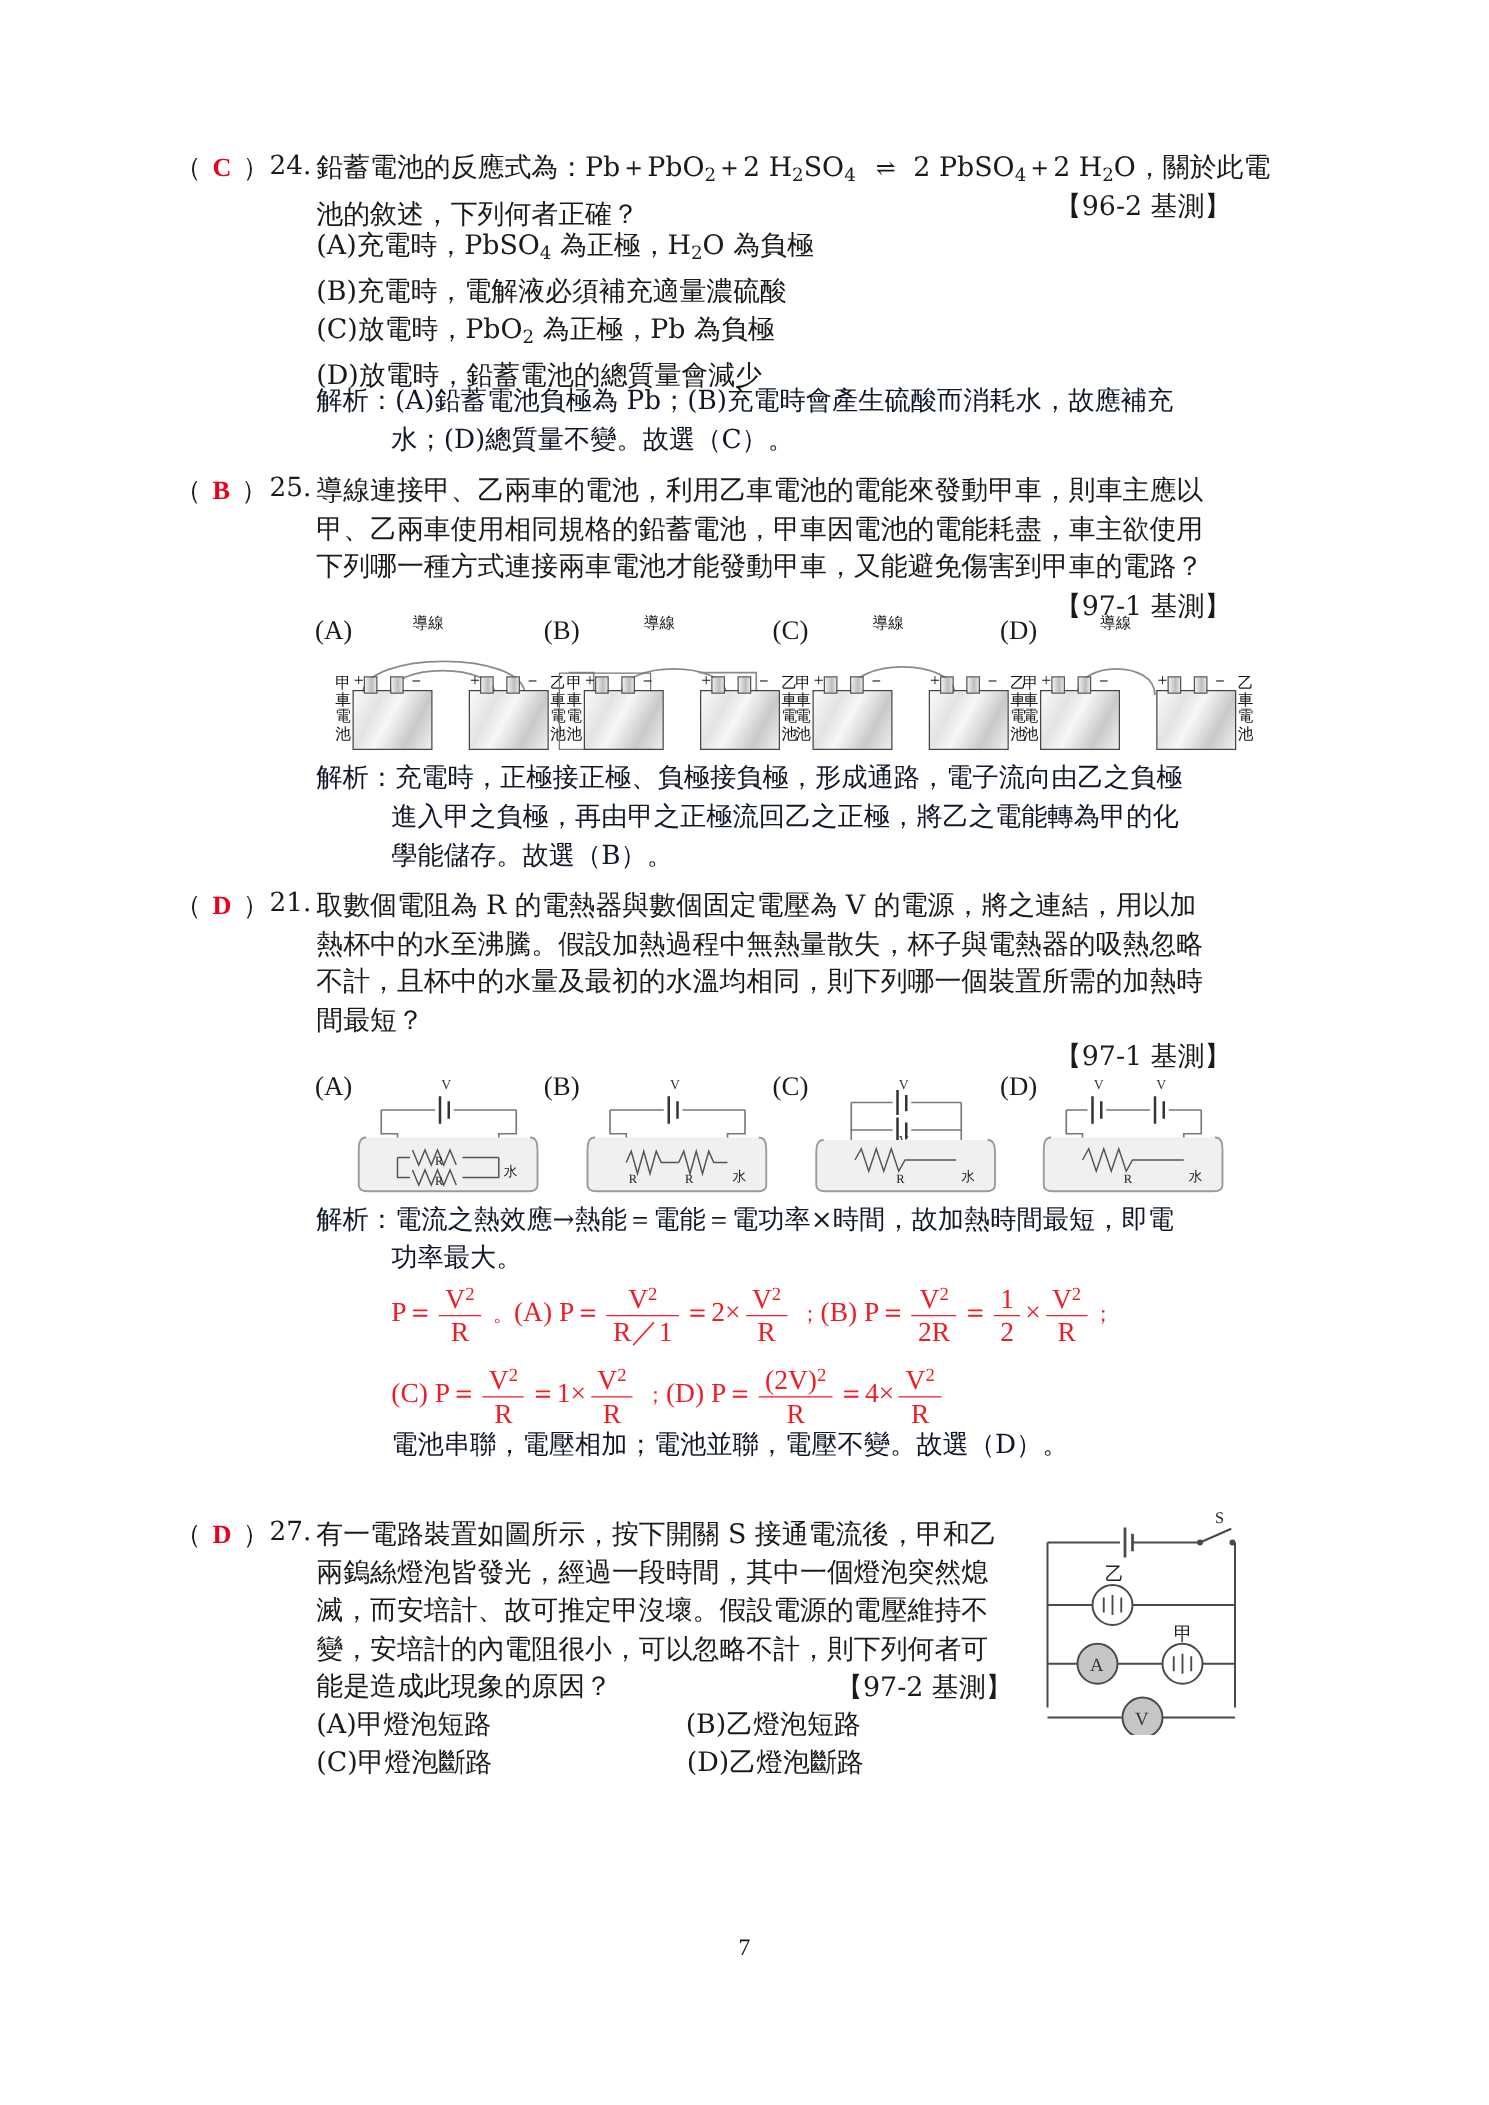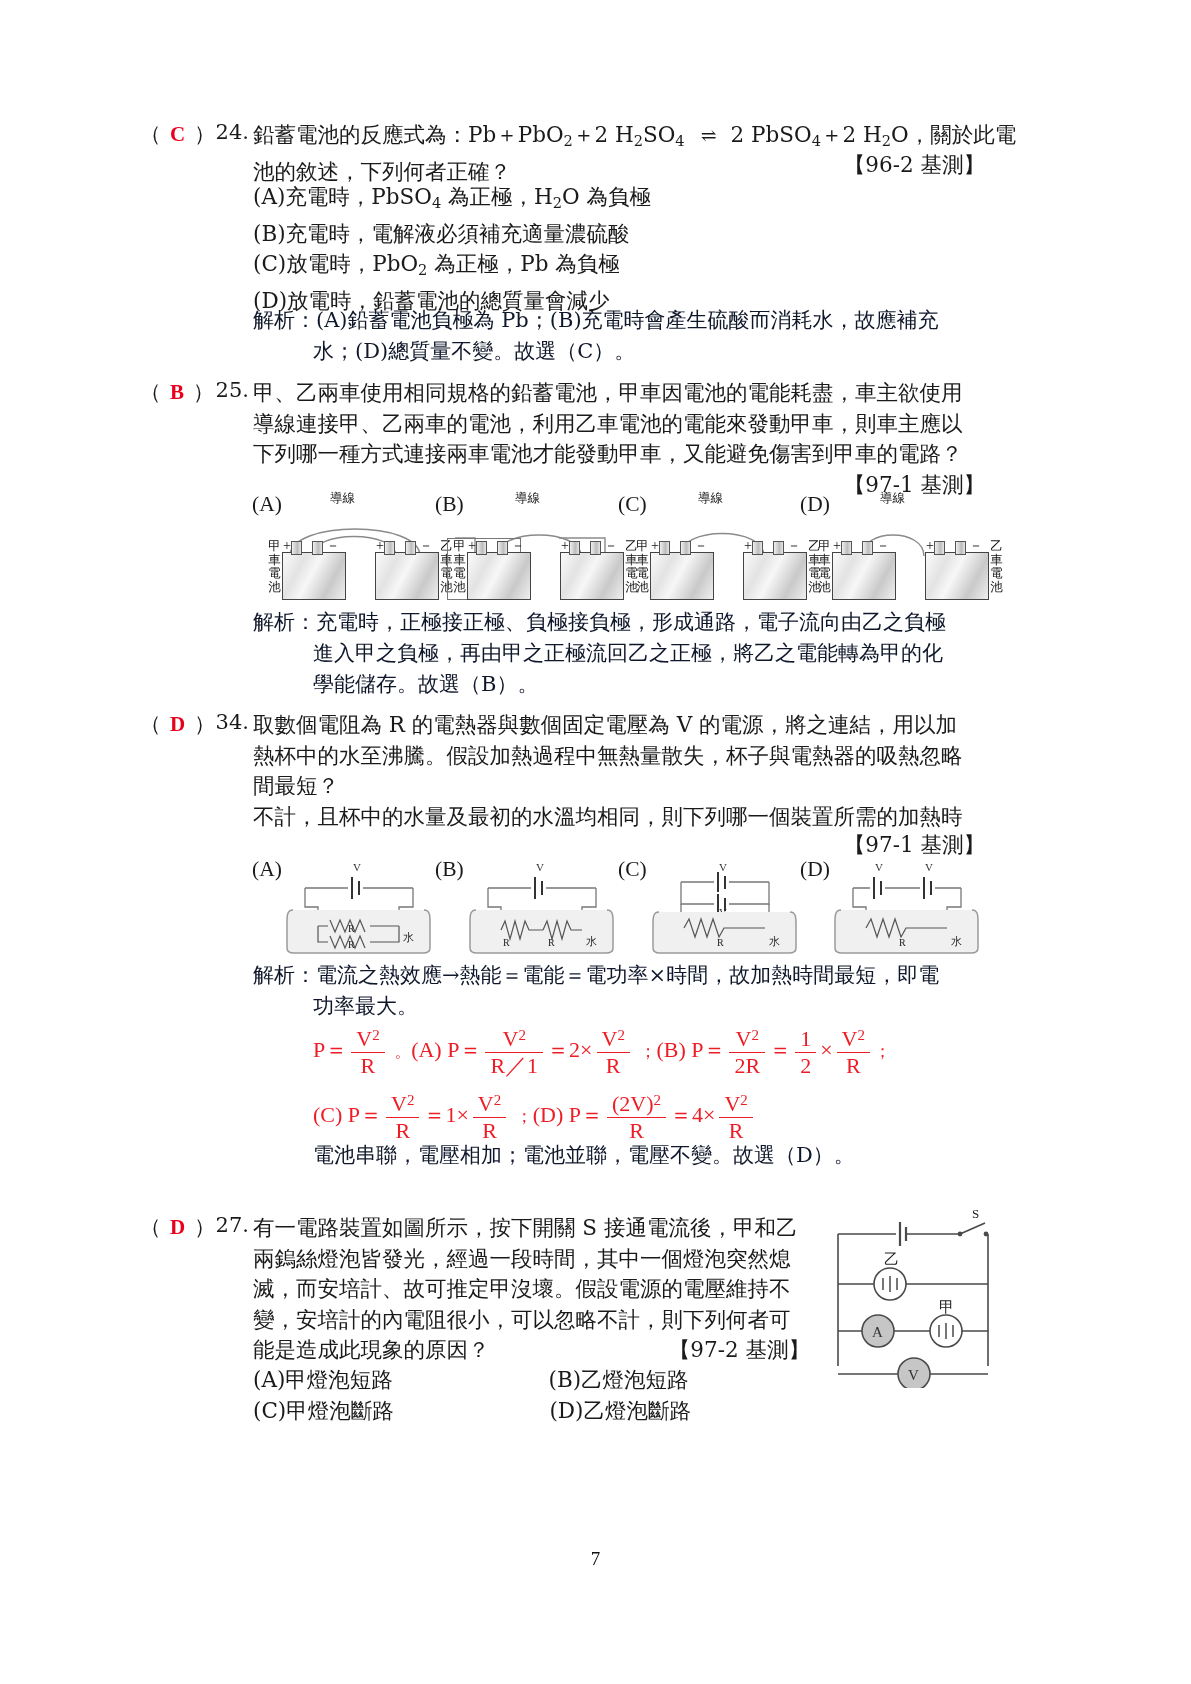--- a/index.html
+++ b/index.html
@@ -97,22 +97,22 @@
 
   <div class="sol cjk" style="left:253px;top:305px;width:740px;">
     <span class="hang">解析：(A)鉛蓄電池負極為 Pb；(B)充電時會產生硫酸而消耗水，故應補充</span>
     <span class="hang ind">水；(D)總質量不變。故選（C）。</span>
   </div>
 
   <div class="marker" style="top:378px;">（<span class="ans">B</span>）</div>
   <div class="qnum cjk" style="top:378px;">25.</div>
 
   <div class="qbody cjk" style="top:378px;width:740px;">
+    <div class="line">導線連接甲、乙兩車的電池，利用乙車電池的電能來發動甲車，則車主應以</div>
     <div class="line">甲、乙兩車使用相同規格的鉛蓄電池，甲車因電池的電能耗盡，車主欲使用</div>
-    <div class="line">導線連接甲、乙兩車的電池，利用乙車電池的電能來發動甲車，則車主應以</div>
     <div class="line">下列哪一種方式連接兩車電池才能發動甲車，又能避免傷害到甲車的電路？</div>
   </div>
   <div class="srcline cjk" style="position:absolute;left:700px;width:285px;top:470px;">【97-1 基測】</div>
 
   <div>
 
     <div class="optlabel" style="left:252px;top:492px;">(A)</div>
     <div class="batfig" style="left:270px;top:490px;">
       <div class="dxlabel" style="left:60px;top:0px;">導線</div>
 
@@ -216,27 +216,27 @@
     </div>
   </div>
 
   <div class="sol cjk" style="left:253px;top:607px;width:740px;">
     <span class="hang">解析：充電時，正極接正極、負極接負極，形成通路，電子流向由乙之負極</span>
     <span class="hang ind">進入甲之負極，再由甲之正極流回乙之正極，將乙之電能轉為甲的化</span>
     <span class="hang ind">學能儲存。故選（B）。</span>
   </div>
 
   <div class="marker" style="top:710px;">（<span class="ans">D</span>）</div>
-  <div class="qnum cjk" style="top:710px;">34.</div>
+  <div class="qnum cjk" style="top:710px;">21.</div>
 
   <div class="qbody cjk" style="top:710px;width:740px;">
     <div class="line">取數個電阻為 R 的電熱器與數個固定電壓為 V 的電源，將之連結，用以加</div>
     <div class="line">熱杯中的水至沸騰。假設加熱過程中無熱量散失，杯子與電熱器的吸熱忽略</div>
+    <div class="line">不計，且杯中的水量及最初的水溫均相同，則下列哪一個裝置所需的加熱時</div>
     <div class="line">間最短？</div>
-    <div class="line">不計，且杯中的水量及最初的水溫均相同，則下列哪一個裝置所需的加熱時</div>
   </div>
   <div class="srcline cjk" style="position:absolute;left:700px;width:285px;top:830px;">【97-1 基測】</div>
 
   <div>
 
     <div class="optlabel" style="left:252px;top:857px;">(A)</div>
     <div class="heatfig" style="left:285px;top:860px;">
       <svg width="155" height="95" style="position:absolute;left:0;top:0;">
         <text x="68" y="11" font-size="11" fill="#333" font-family="Liberation Serif, serif">V</text>
         <path d="M20,28 L63,28 M78,28 L128,28" stroke="#777" stroke-width="1.3" fill="none"></path>

